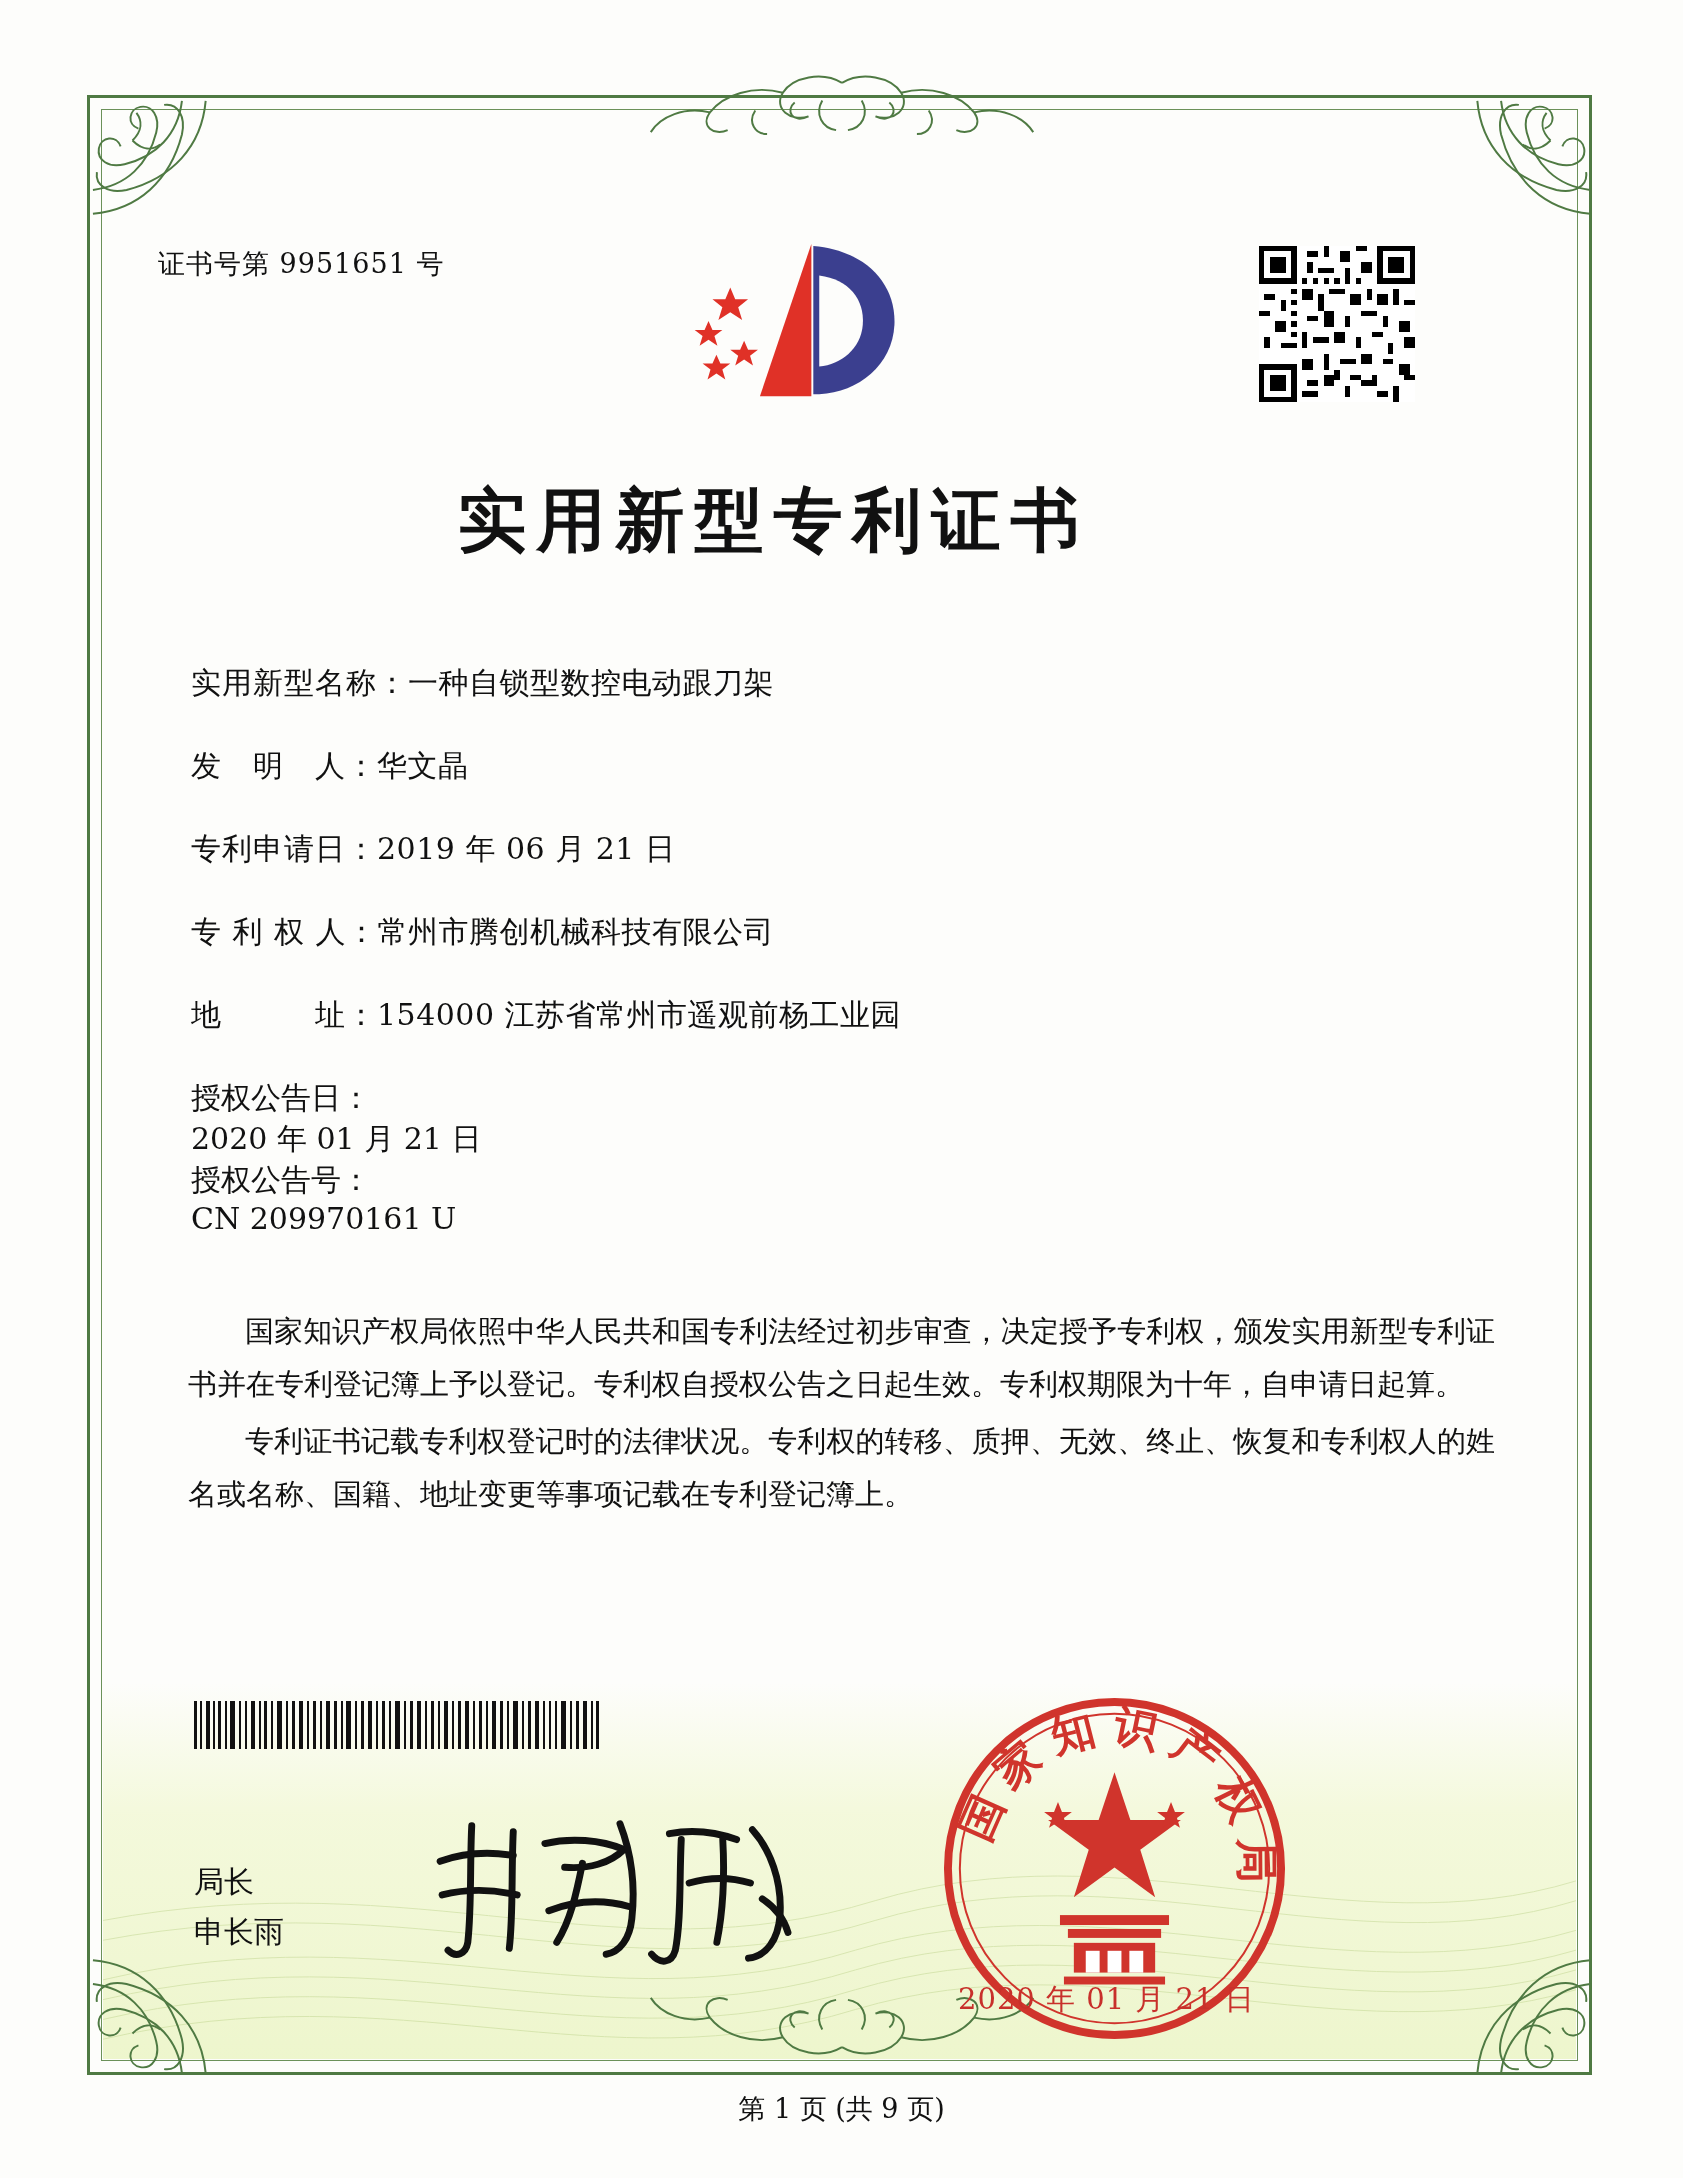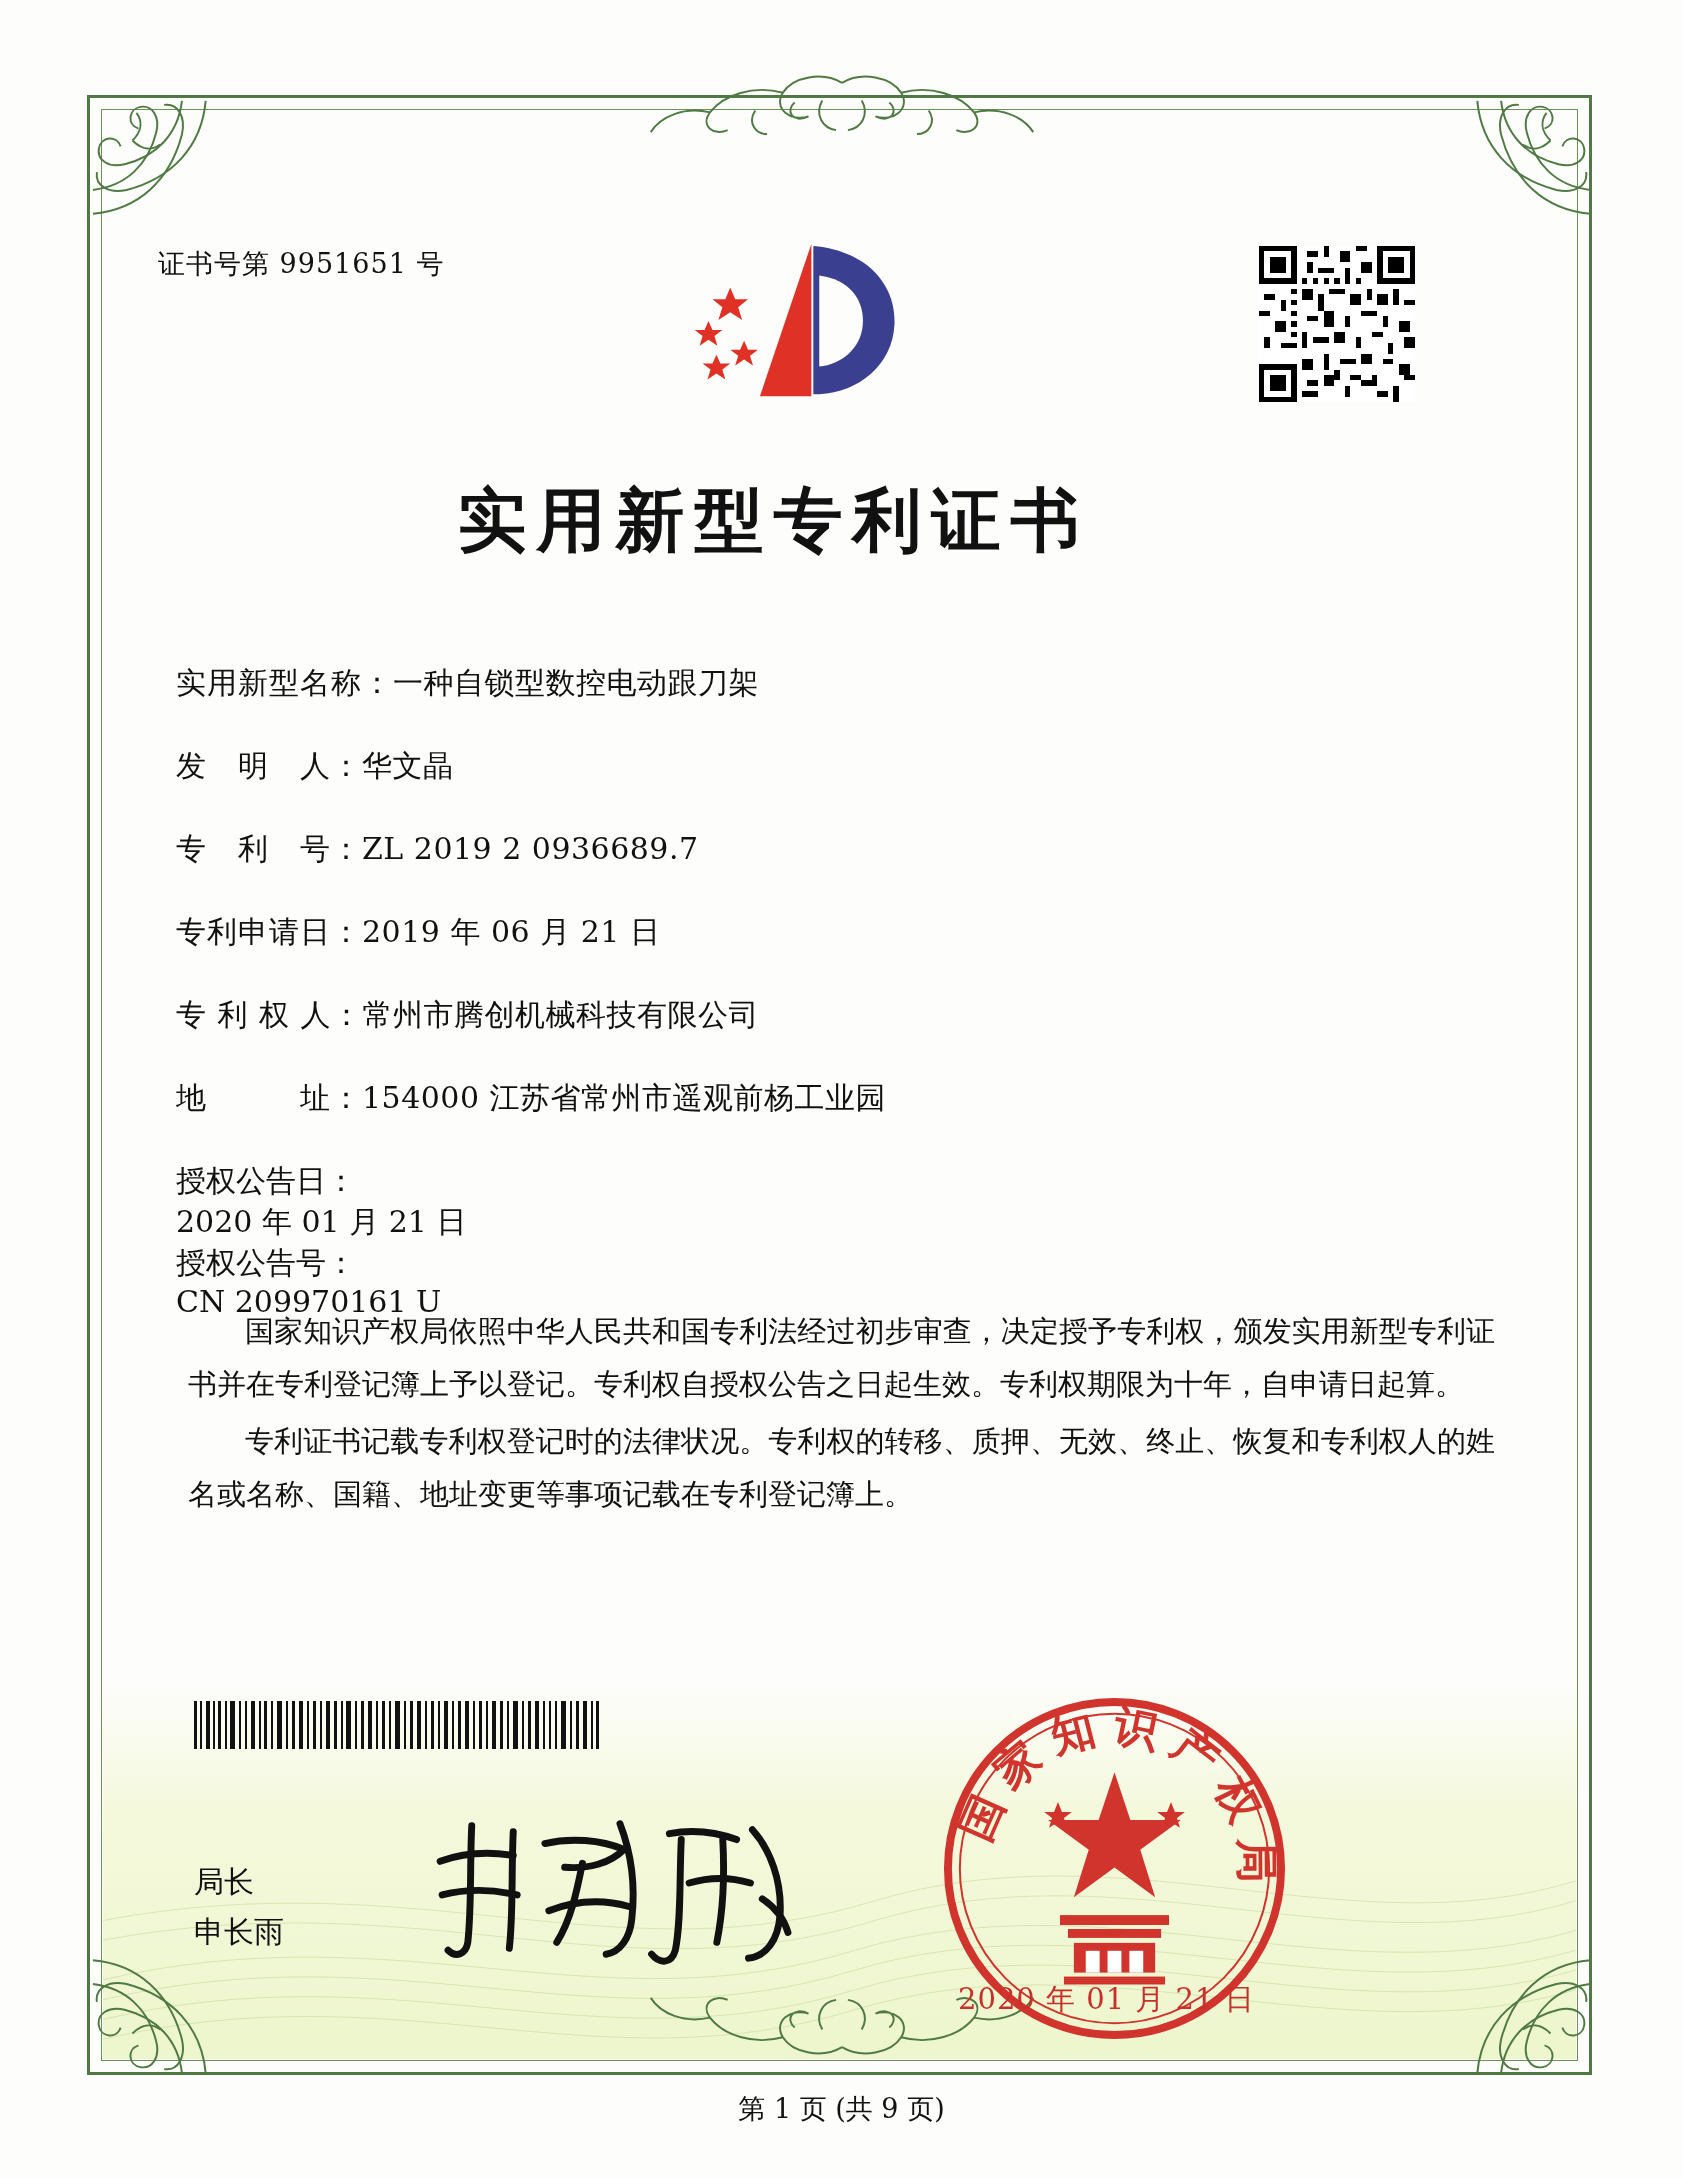--- a/index.html
+++ b/index.html
@@ -96,21 +96,21 @@
     text-align: center;
     font-size: 69px;
     font-weight: bold;
     letter-spacing: 10px;
     font-family: "DejaVu Serif", "Liberation Serif", serif;
   }
 
   
   .fields {
     position: absolute;
-    left: 176px; top: 663px;
+    left: 191px; top: 663px;
     width: 1317px;
   }
   .field {
     display: flex;
     align-items: baseline;
     margin-bottom: 42px;
     font-size: 30px;
     font-family: "DejaVu Serif", "Liberation Serif", serif;
   }
   .field .lbl {
@@ -396,24 +396,20 @@
   <div class="title">实用新型专利证书</div>
 
   <div class="fields">
     <div class="field">
       <span class="lbl">实用新型名称：</span>
       <span class="val">一种自锁型数控电动跟刀架</span>
     </div>
     <div class="field">
       <span class="lbl">发　明　人：</span>
       <span class="val">华文晶</span>
-    </div>
-    <div class="field">
-      <span class="lbl">专　利　号：</span>
-      <span class="val">ZL 2019 2 0936689.7</span>
     </div>
     <div class="field">
       <span class="lbl">专利申请日：</span>
       <span class="val">2019 年 06 月 21 日</span>
     </div>
     <div class="field">
       <span class="lbl">专 利 权 人：</span>
       <span class="val">常州市腾创机械科技有限公司</span>
     </div>
     <div class="field">

